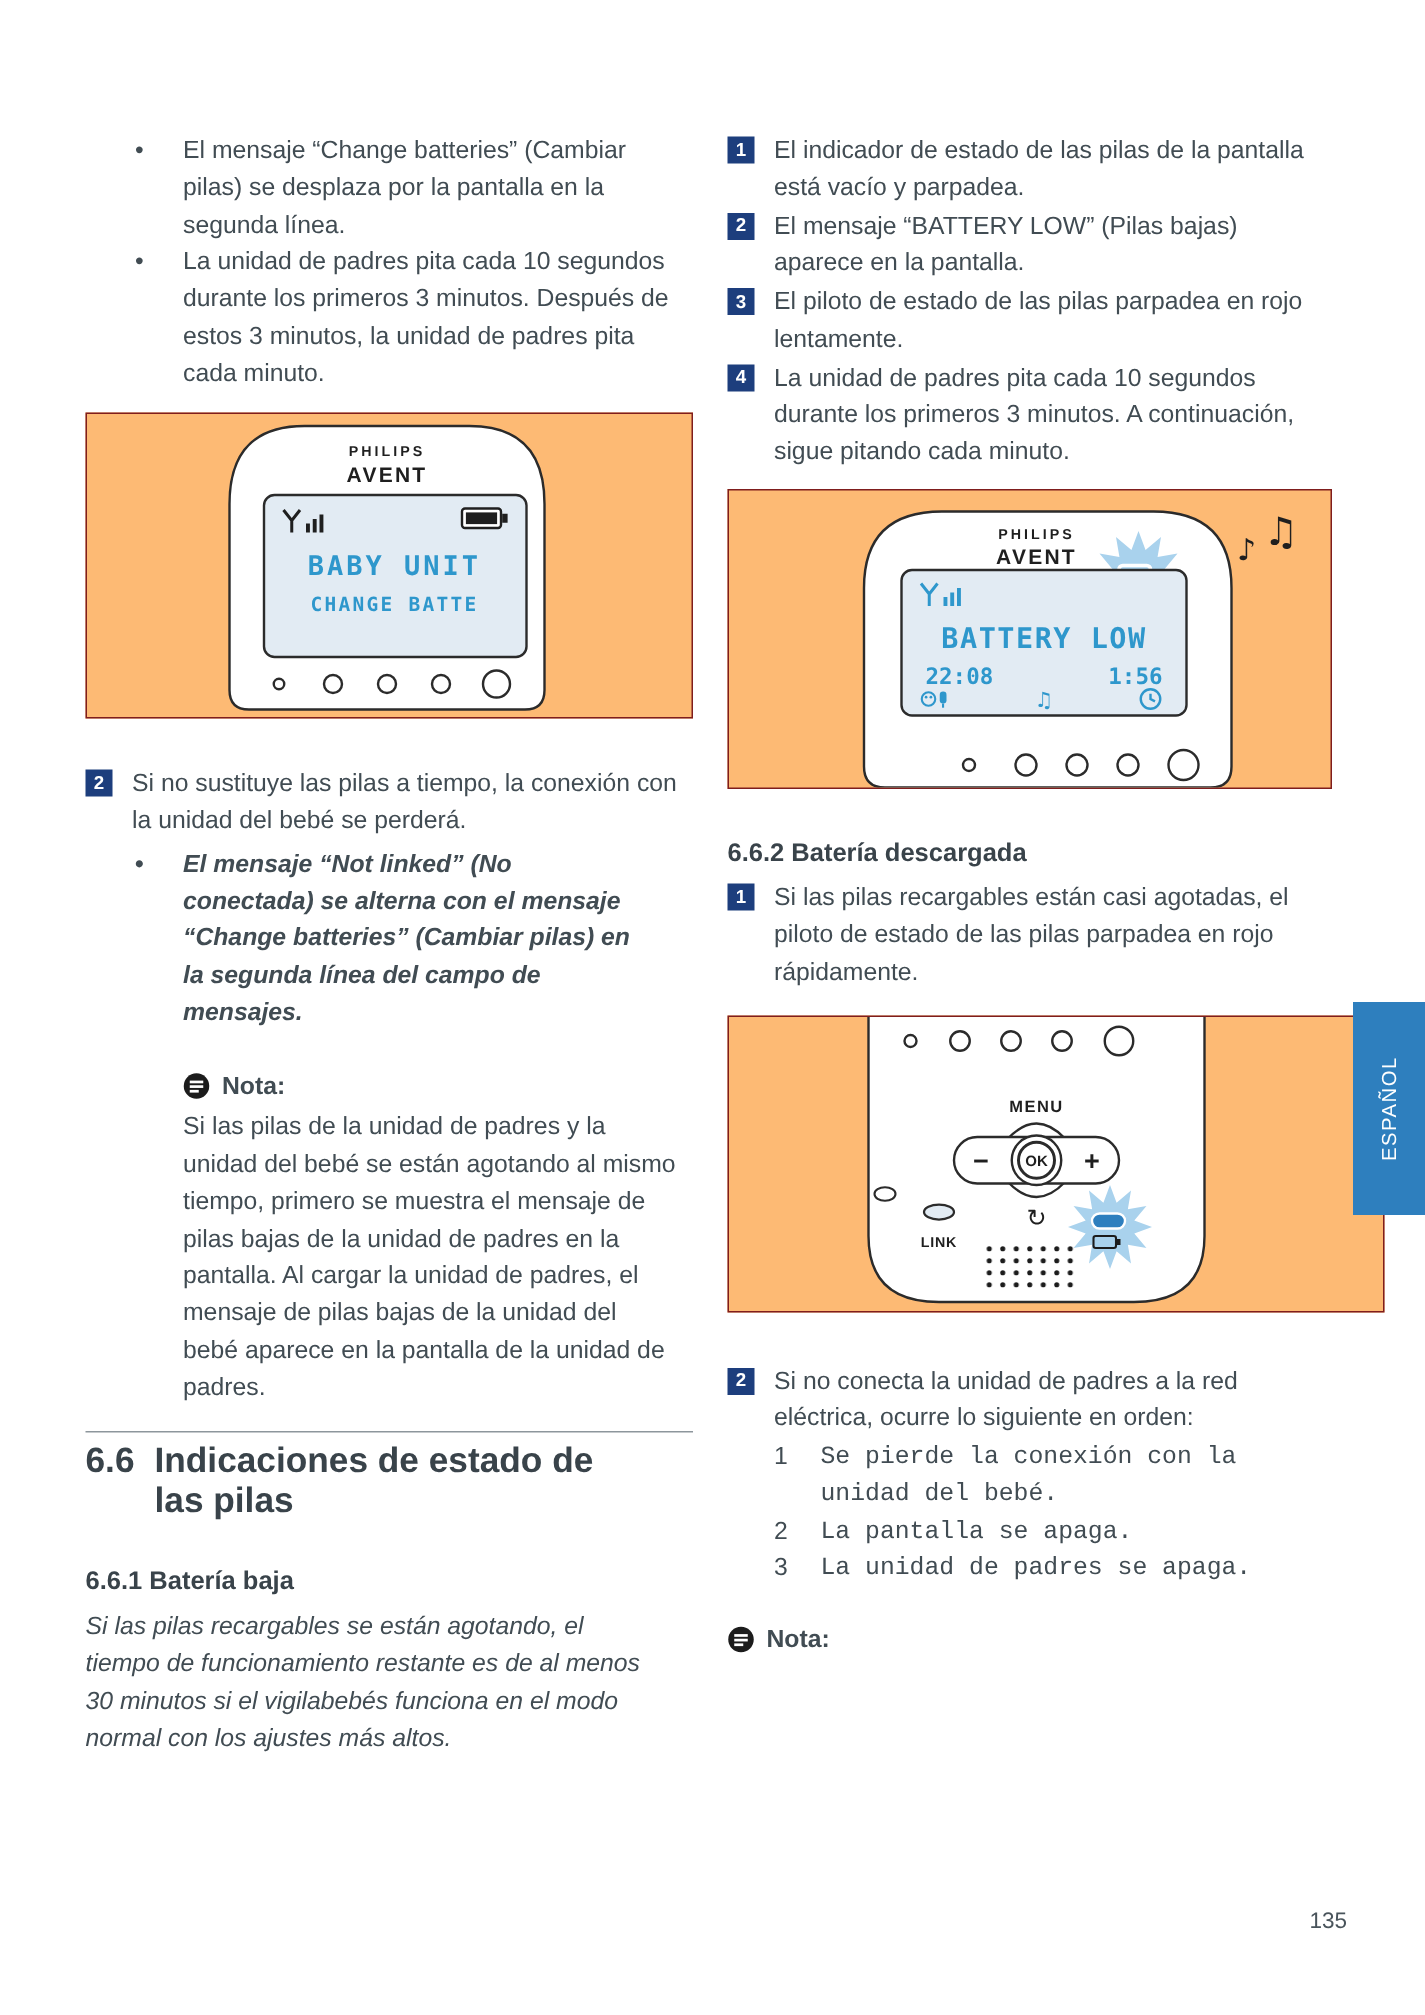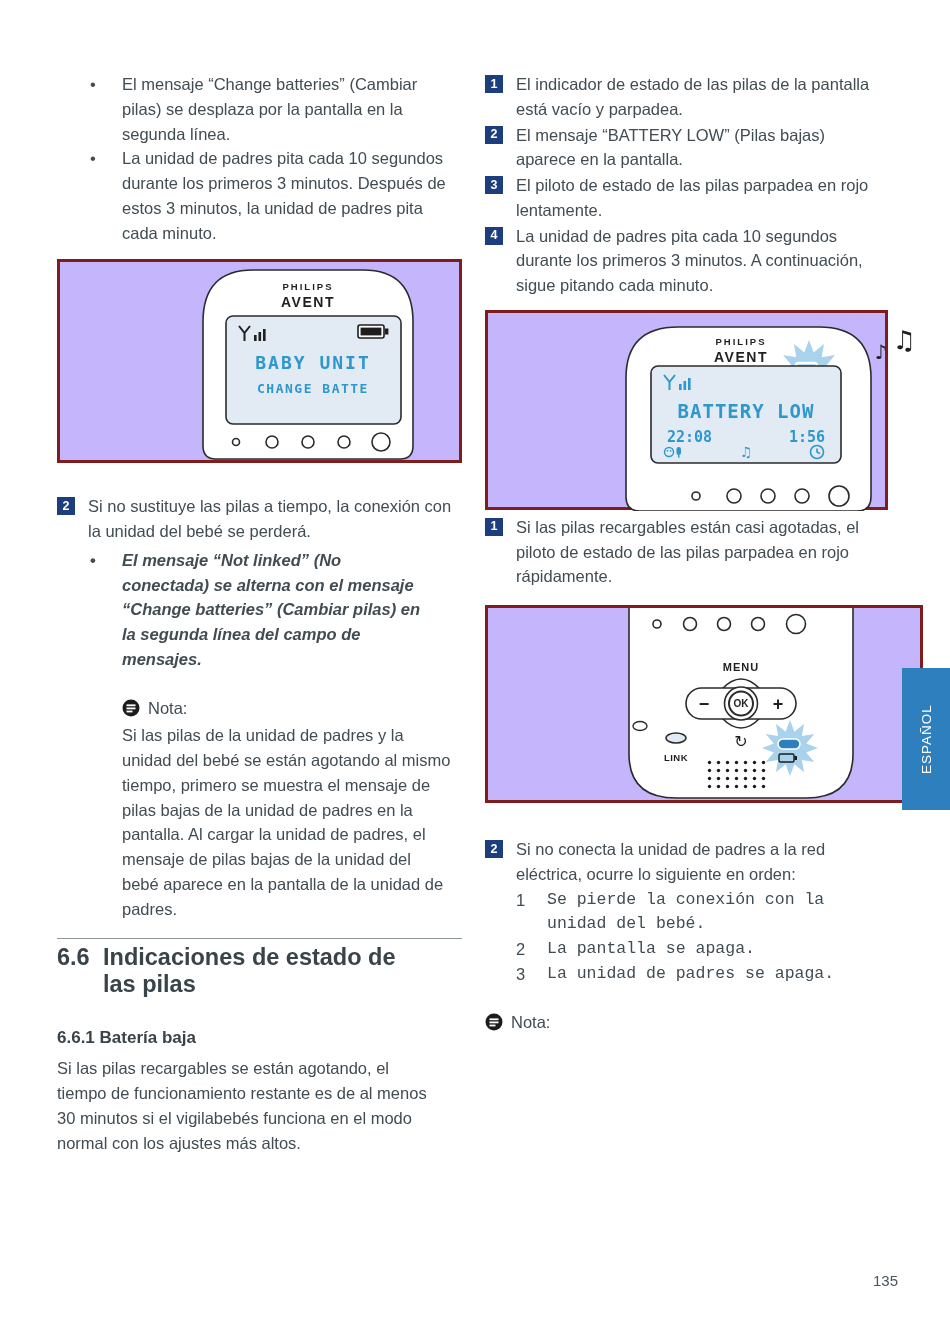--- a/index.html
+++ b/index.html
@@ -1,20 +1,20 @@
 <!DOCTYPE html>
 <html><head>
 <meta charset="utf-8">
 <style>
   * { margin:0; padding:0; box-sizing:border-box; }
   html,body { background:#ffffff; }
   body { font-family:"Liberation Sans", sans-serif; color:#414c53; }
   .page { position:relative; width:950px; height:1343px; background:#fff; overflow:hidden; }
 
-  .col { position:absolute; top:72px; font-size:16.5px; line-height:1.5; }
+  .col { position:absolute; top:88px; font-size:16.5px; line-height:1.5; }
   .col-left  { left:57px;  width:405px; }
   .col-right { left:485px; width:404px; }
 
   
   ul.bullets { list-style:none; }
   ul.bullets li { position:relative; padding-left:65px; padding-right:12px; margin-bottom:0; }
   ul.bullets li::before { content:"•"; position:absolute; left:33px; top:0; }
 
   
   .step { display:flex; align-items:flex-start; }
@@ -23,39 +23,39 @@
            display:flex; align-items:center; justify-content:center; }
   .step-text { flex:1; padding-right:6px; }
 
   
   .sub-bullet { position:relative; padding-left:65px; padding-right:30px; margin-top:4px;
                 font-weight:bold; font-style:italic; }
   .sub-bullet::before { content:"•"; position:absolute; left:33px; top:0; font-style:normal; }
 
   
   .nota { padding-left:65px; padding-right:10px; }
-  .nota-head { display:flex; align-items:center; gap:8px; font-weight:normal; margin-bottom:3px; }
+  .nota-head { display:flex; align-items:center; gap:8px; font-weight:bold; margin-bottom:3px; }
   .nota-head svg { display:block; }
 
   
-  .figure { border:3px solid #7f1d1d; background:#c4b5fd;padding-left:48px; }
+  .figure { border:1px solid #7f1d1d; background:#fdba74; }
   .fig1 { width:405px; height:204px; margin-top:14px; }
   .fig2 { width:403px; height:200px; margin-top:12px; }
   .fig3 { width:438px; height:198px; margin-top:16px; }
   .figure svg { display:block; }
 
   .rule { border:none; border-top:1px solid #8d969c; margin-top:17px; }
 
   h2.section { display:flex; margin-top:5px; font-size:23.5px; line-height:1.14; color:#39434a; }
   h2.section .sec-num { flex:0 0 46px; }
   h2.section .sec-title { max-width:305px; }
 
   .para { margin-top:9px; padding-right:40px; }
   h3.sub { margin-top:27px; font-size:17px; color:#39434a; }
-  .sub-para { margin-top:6px; padding-right:20px; }
+  .sub-para { margin-top:6px; padding-right:20px;font-style:italic; }
 
   
   .col-right .step { margin-bottom:1px; }
   .sublist { margin-top:1px; }
   .sublist-item { display:flex; margin-left:31px; }
   .sub-num { flex:0 0 31px; }
   .sublist-text { flex:1; padding-right:4px;font-family:Liberation Mono, monospace; }
 
   .nota-right { margin-top:23px; }
   .nota-right .nota-head { margin-bottom:3px; }
@@ -223,20 +223,21 @@
         <g fill="#fff" stroke="#2b2b2b" stroke-width="1.6">
           <circle cx="160" cy="183" r="4"></circle>
           <circle cx="198" cy="183" r="7"></circle>
           <circle cx="232" cy="183" r="7"></circle>
           <circle cx="266" cy="183" r="7"></circle>
           <circle cx="303" cy="183" r="10"></circle>
         </g>
       </svg>
     </div>
 
+    <h3 class="sub" style="margin-top:30px;">6.6.2 Batería descargada</h3>
 
     <div class="step" style="margin-top:5px;">
       <span class="badge">1</span>
       <div class="step-text">Si las pilas recargables están casi agotadas, el piloto de estado de las pilas parpadea en rojo rápidamente.</div>
     </div>
 
     <div class="figure fig3">
       <svg viewBox="0 0 401 196" width="401" height="196">
         <defs>
           <pattern id="spkdots" width="9" height="8" patternUnits="userSpaceOnUse">

